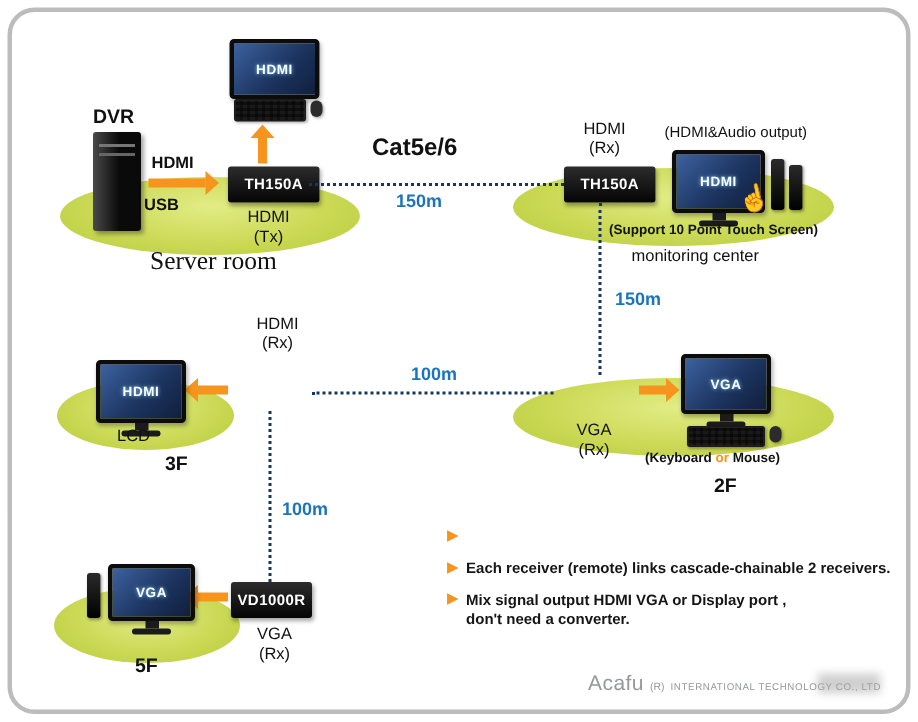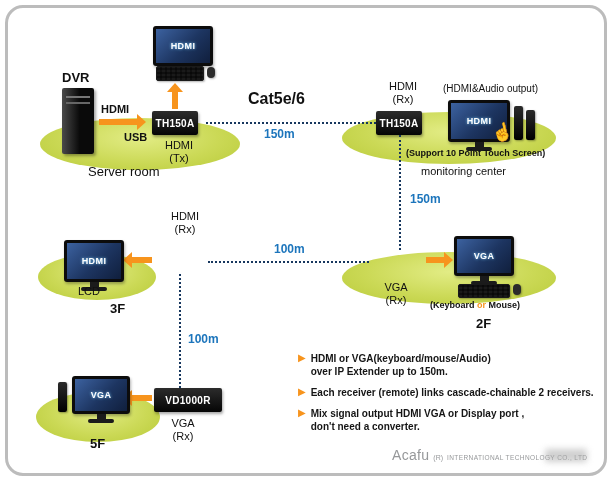--- a/index.html
+++ b/index.html
@@ -4,21 +4,21 @@
 <style>
   html,body{margin:0;padding:0;background:#fff;}
   .stage{position:relative;width:612px;height:481px;background:#fff;overflow:hidden;
          font-family:"Liberation Sans",sans-serif;color:#111;}
   .frame{position:absolute;left:5px;top:5px;right:5px;bottom:5px;
          border:3px solid #bcbcbc;border-radius:18px;}
   
   .zone{position:absolute;border-radius:50%;
         background:radial-gradient(ellipse at 50% 38%,#e2ec85 0%,#cbd956 55%,#b8ca38 100%);}
   
-  .devbox{position:absolute;width:46px;height:24px;background:linear-gradient(180deg,#2c2c2c,#050505);
+  .devbox{position:absolute;width:61px;height:24px;background:linear-gradient(180deg,#2c2c2c,#050505);
           color:#fff;font-size:10px;font-weight:bold;display:flex;align-items:center;justify-content:center;
           border-radius:2px;box-shadow:1px 2px 3px rgba(0,0,0,.35);letter-spacing:.3px;}
   
   .dot-h{position:absolute;border-top:2px dotted #17375e;}
   .dot-v{position:absolute;border-left:2px dotted #17375e;}
   .dist{position:absolute;color:#1c75bc;font-weight:bold;font-size:12px;}
   
   .arrow-r{position:absolute;height:6px;background:#f7941d;}
   .arrow-r::after{content:"";position:absolute;right:-9px;top:-5px;
     border-left:9px solid #f7941d;border-top:8px solid transparent;border-bottom:8px solid transparent;}
@@ -87,30 +87,30 @@
     <div class="base"></div>
   </div>
   <div class="kb" style="left:156px;top:66px;width:46px;height:13px;"></div>
   <div class="mouse" style="left:207px;top:67px;"></div>
 
   <div class="t b" style="left:62px;top:70px;font-size:13px;">DVR</div>
   <div class="tower" style="left:62px;top:88px;"></div>
 
   <div class="t b" style="left:101px;top:103px;font-size:11px;">HDMI</div>
   <div class="arrow-r" style="left:99px;top:119px;width:38px;"></div>
-  <div class="t b" style="left:124px;top:131px;font-size:11px;">USB</div>
+  <div class="t b" style="left:96px;top:131px;font-size:11px;">USB</div>
 
   <div class="devbox" style="left:152px;top:111px;">TH150A</div>
   <div class="arrow-u" style="left:172px;top:92px;height:17px;"></div>
 
   <div class="portlabel" style="left:150px;top:139px;width:58px;">
     <span>HDMI</span><br>
     <span>(Tx)</span>
   </div>
-  <div class="t" style="left:88px;top:164px;font-size:13px;">Server room</div>
+  <div class="t" style="left:100px;top:164px;font-size:17px;font-family:Liberation Serif, serif;">Server room</div>
 
   <div class="t" style="left:248px;top:90px;font-size:16px;font-weight:600;">Cat5e/6</div>
   <div class="dot-h" style="left:206px;top:122px;width:170px;"></div>
   <div class="dist" style="left:264px;top:127px;">150m</div>
 
   <div class="portlabel" style="left:380px;top:80px;width:46px;">
     <span>HDMI</span><br>
     <span>(Rx)</span>
   </div>
   <div class="t" style="left:443px;top:83px;font-size:10px;">(HDMI&amp;Audio output)</div>
@@ -170,45 +170,41 @@
     <span>(Rx)</span>
   </div>
   <div class="t b" style="left:430px;top:300px;font-size:9px;">
     <span>(Keyboard </span><span style="color:#f7941d;">or</span><span> Mouse)</span>
   </div>
   <div class="t b" style="left:476px;top:316px;font-size:13px;">2F</div>
 
   <div class="dot-v" style="left:179px;top:274px;height:114px;"></div>
   <div class="dist" style="left:188px;top:332px;">100m</div>
 
-  <div class="devbox" style="left:154px;top:388px;width:68px;">VD1000R</div>
+  <div class="devbox" style="left:154px;top:388px;width:54px;">VD1000R</div>
   <div class="arrow-l" style="left:132px;top:395px;width:20px;"></div>
 
   <div class="speaker" style="left:58px;top:382px;height:30px;"></div>
   <div class="monitor" style="left:72px;top:376px;">
     <div class="screen" style="width:52px;height:32px;">
       <span>VGA</span>
     </div>
     <div class="stand"></div>
     <div class="base"></div>
   </div>
 
   <div class="portlabel" style="left:158px;top:417px;width:50px;">
     <span>VGA</span><br>
     <span>(Rx)</span>
   </div>
   <div class="t b" style="left:90px;top:436px;font-size:13px;text-align:center;">5F</div>
 
   <div class="bullets">
     <div class="bullet">
       <span class="tri">▶</span>
-      <div class="btxt">
-        <span>HDMI or VGA(keyboard/mouse/Audio)</span><br>
-        <span>over IP Extender up to 150m.</span>
-      </div>
     </div>
     <div class="bullet">
       <span class="tri">▶</span>
       <div class="btxt">
         <span>Each receiver (remote) links cascade-chainable 2 receivers.</span><br>
       </div>
     </div>
     <div class="bullet">
       <span class="tri">▶</span>
       <div class="btxt">

